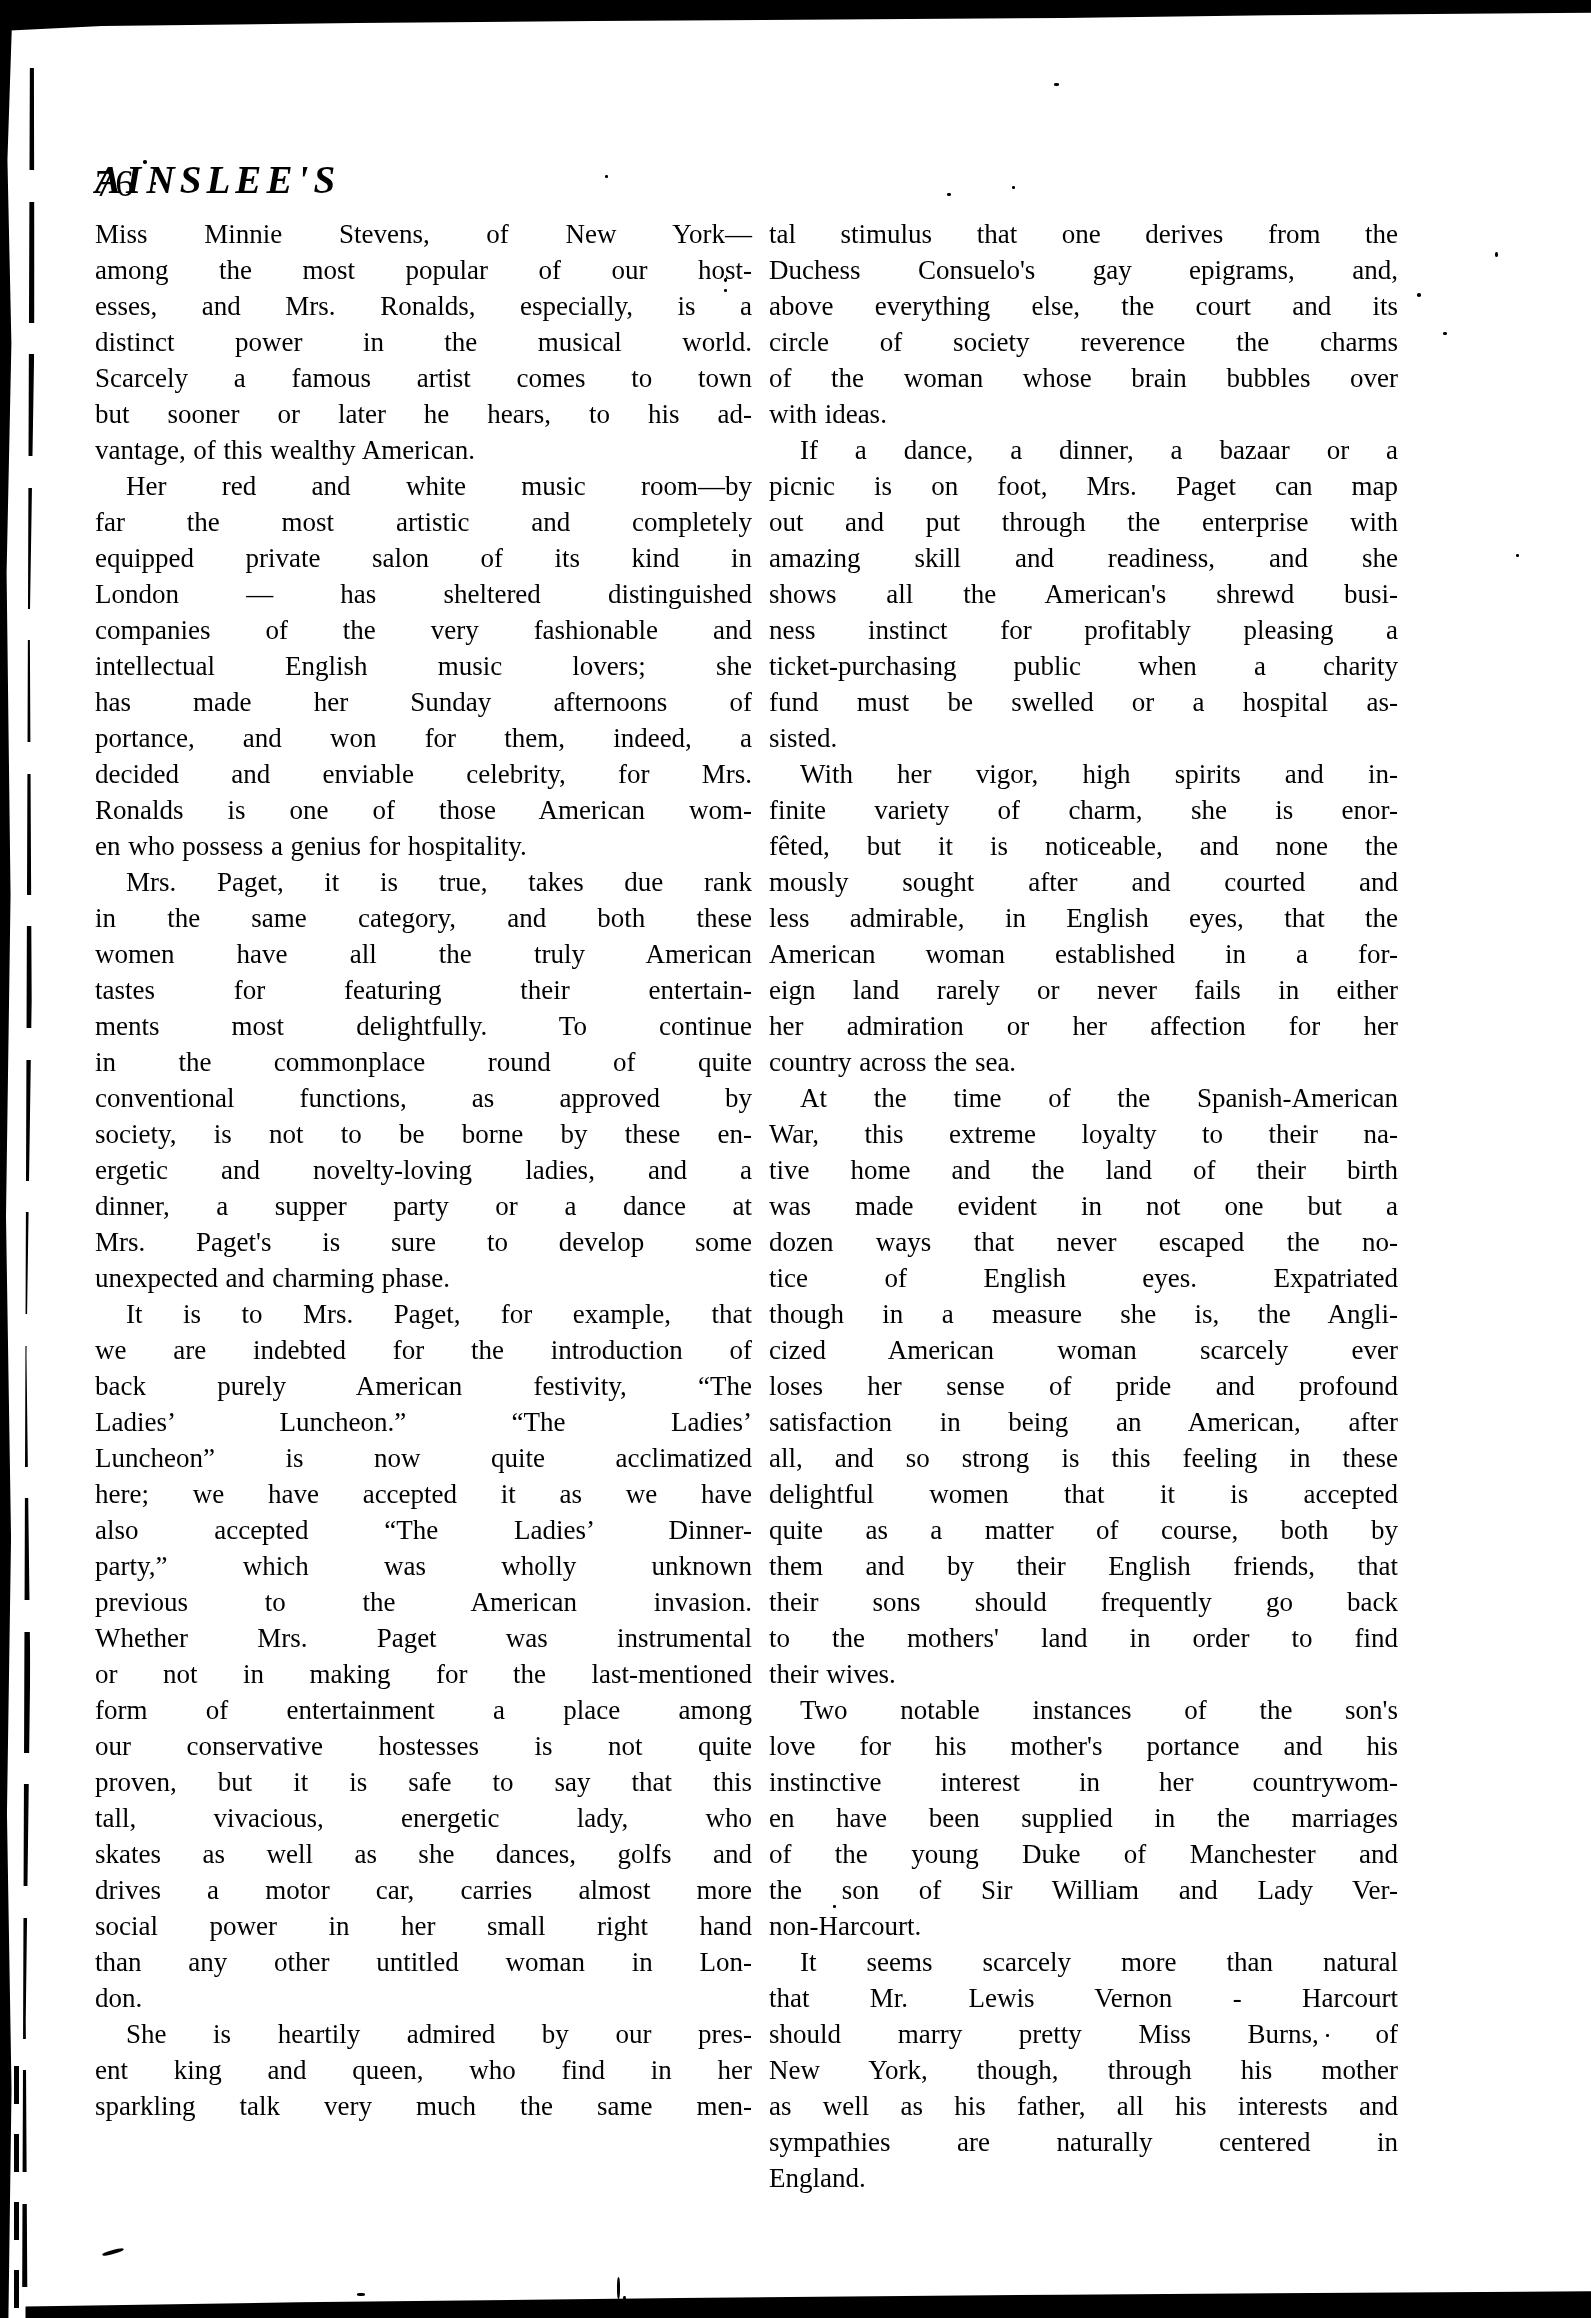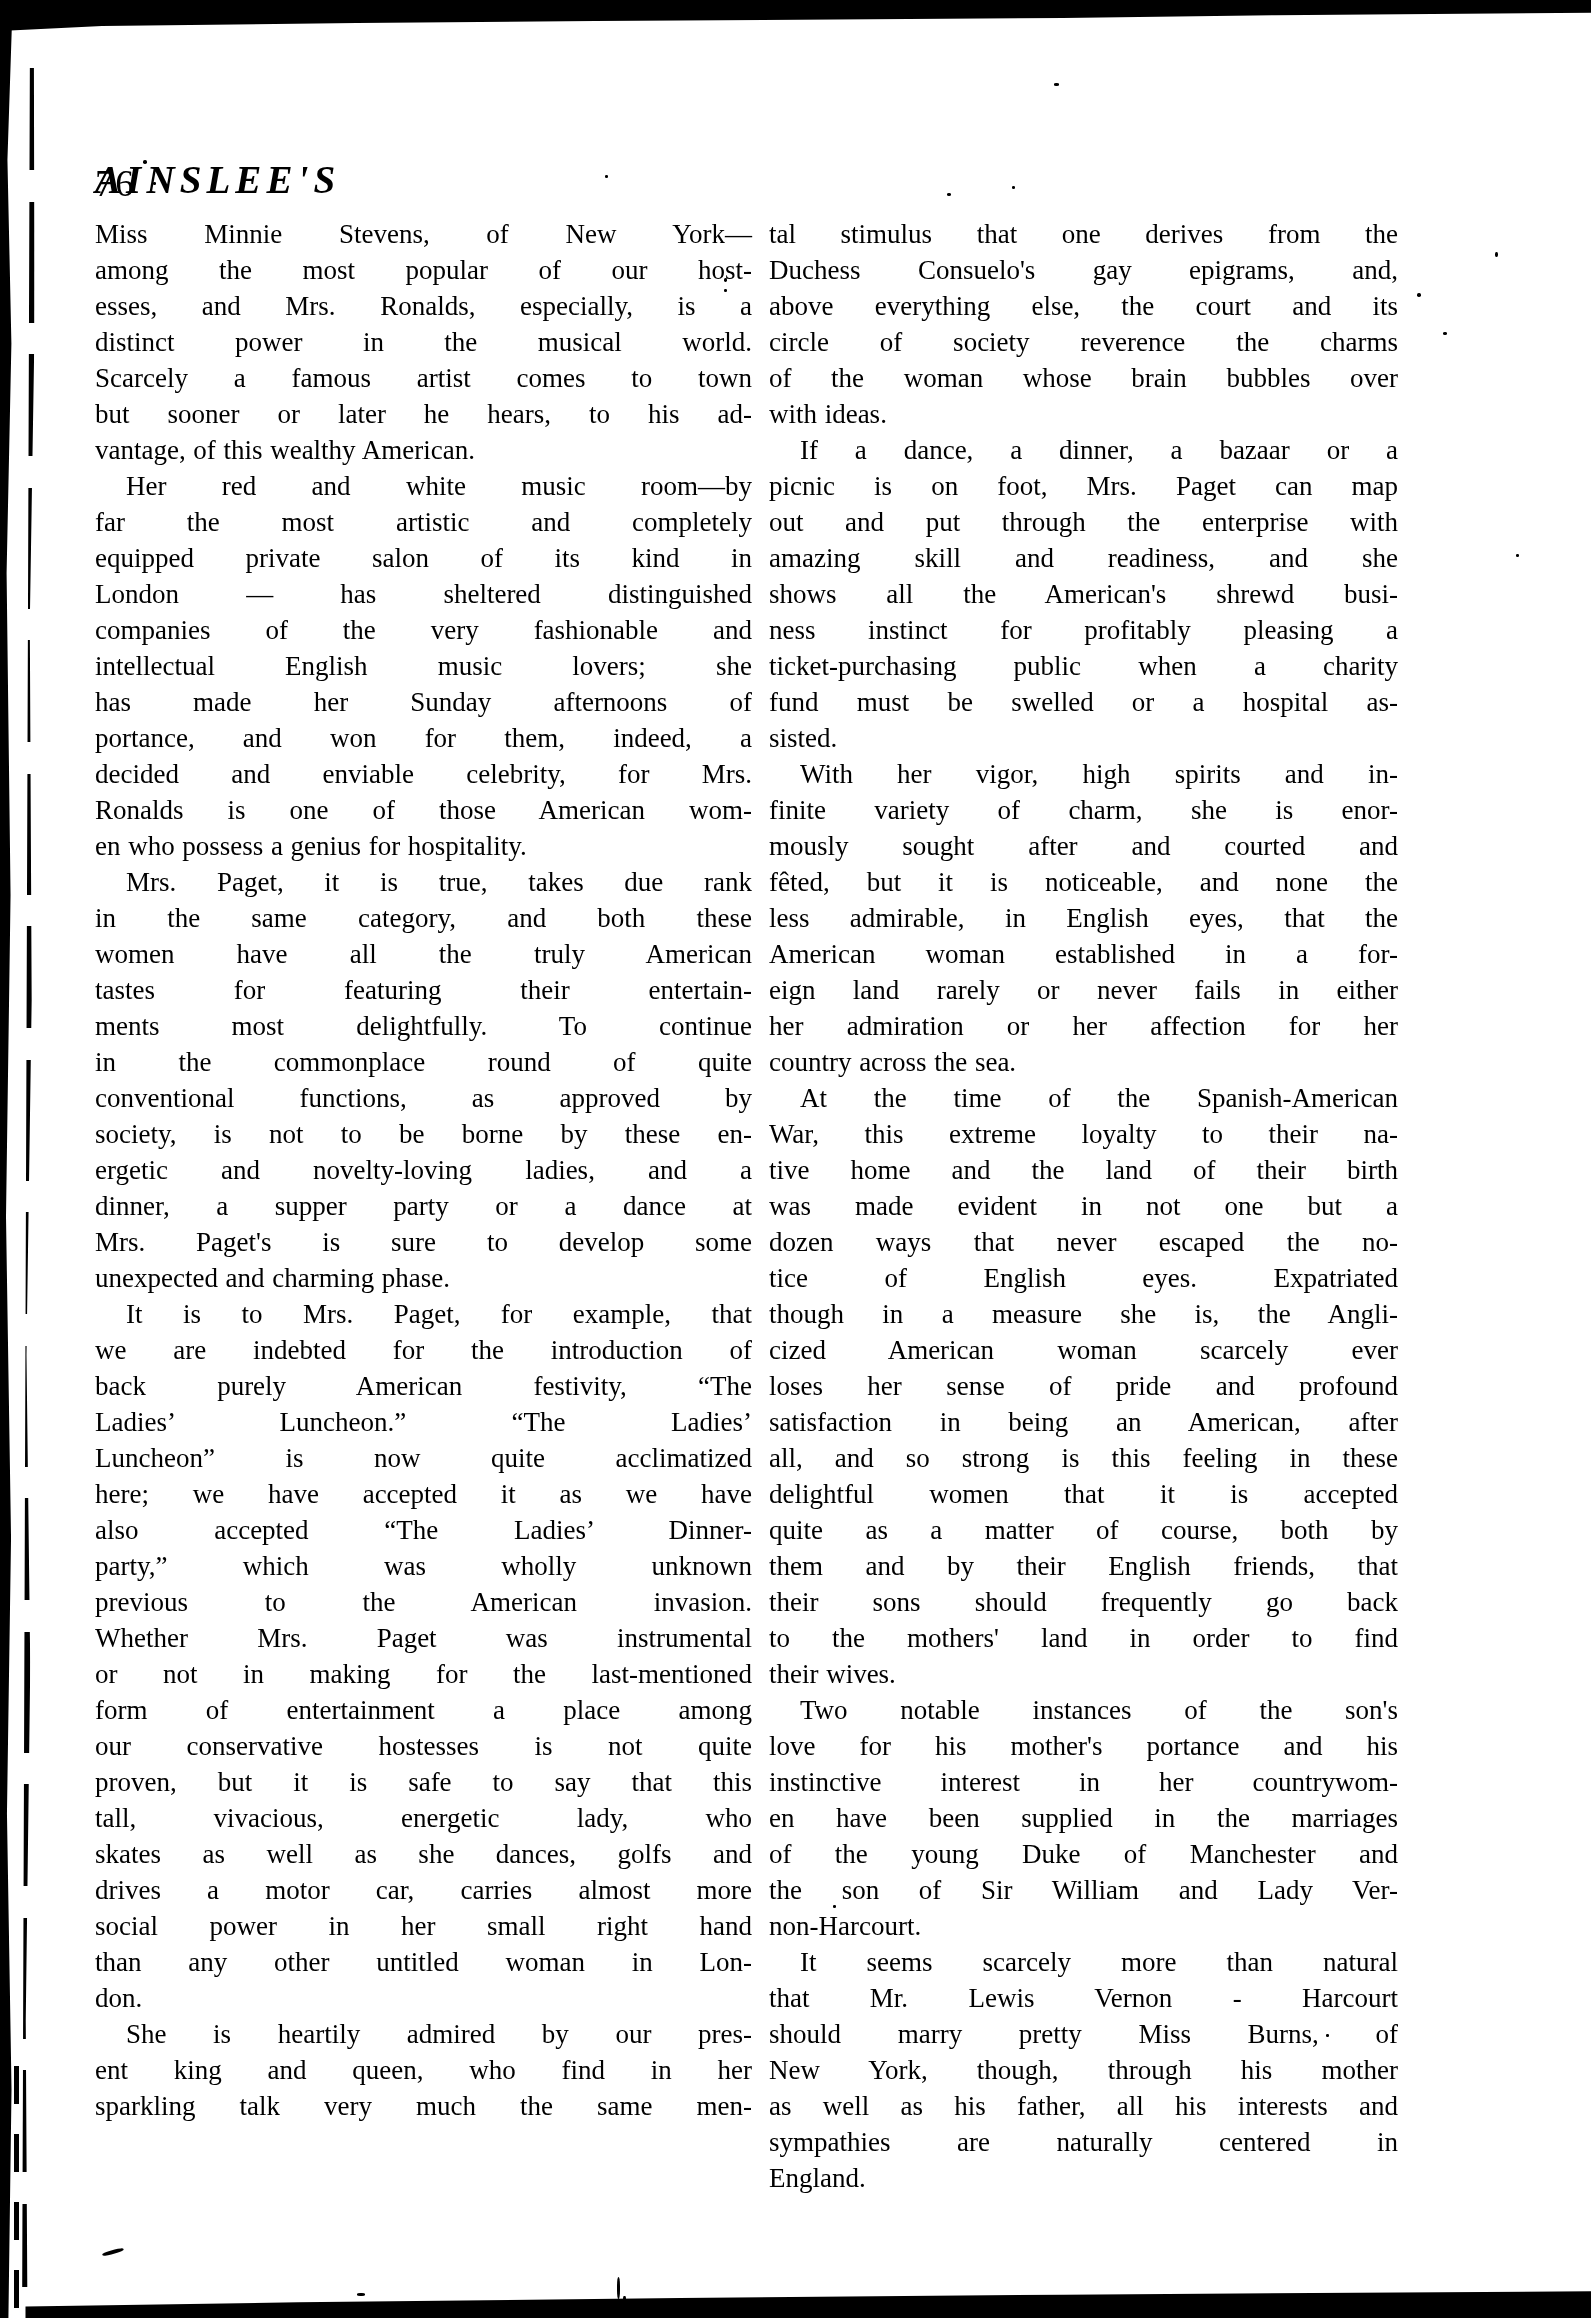--- a/index.html
+++ b/index.html
@@ -135,22 +135,22 @@
     <div class="line">picnic is on foot, Mrs. Paget can map</div>
     <div class="line">out and put through the enterprise with</div>
     <div class="line">amazing skill and readiness, and she</div>
     <div class="line">shows all the American's shrewd busi-</div>
     <div class="line">ness instinct for profitably pleasing a</div>
     <div class="line">ticket-purchasing public when a charity</div>
     <div class="line">fund must be swelled or a hospital as-</div>
     <div class="line end">sisted.</div>
     <div class="line indent">With her vigor, high spirits and in-</div>
     <div class="line">finite variety of charm, she is enor-</div>
+    <div class="line">fêted, but it is noticeable, and none the</div>
     <div class="line">mously sought after and courted and</div>
-    <div class="line">fêted, but it is noticeable, and none the</div>
     <div class="line">less admirable, in English eyes, that the</div>
     <div class="line">American woman established in a for-</div>
     <div class="line">eign land rarely or never fails in either</div>
     <div class="line">her admiration or her affection for her</div>
     <div class="line end">country across the sea.</div>
     <div class="line indent">At the time of the Spanish-American</div>
     <div class="line">War, this extreme loyalty to their na-</div>
     <div class="line">tive home and the land of their birth</div>
     <div class="line">was made evident in not one but a</div>
     <div class="line">dozen ways that never escaped the no-</div>

